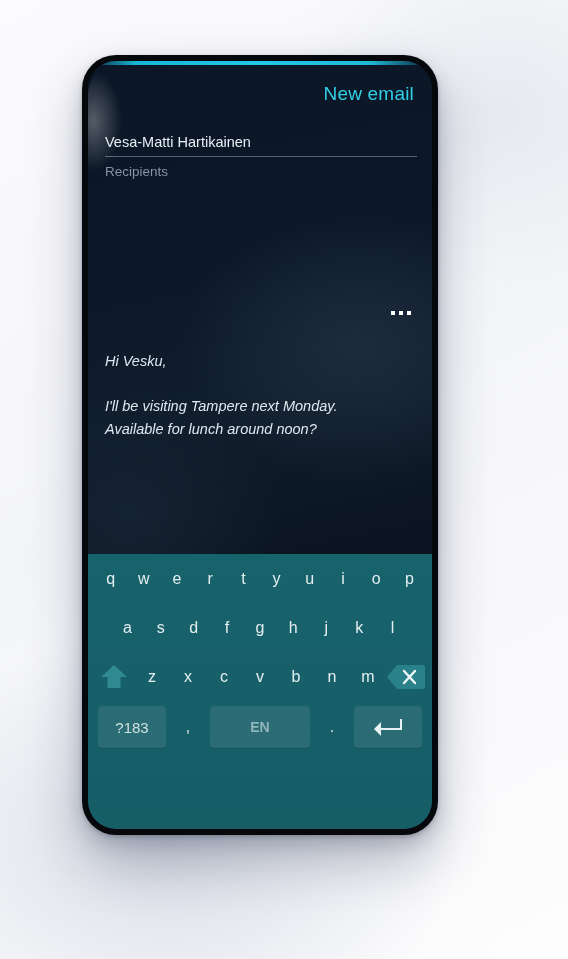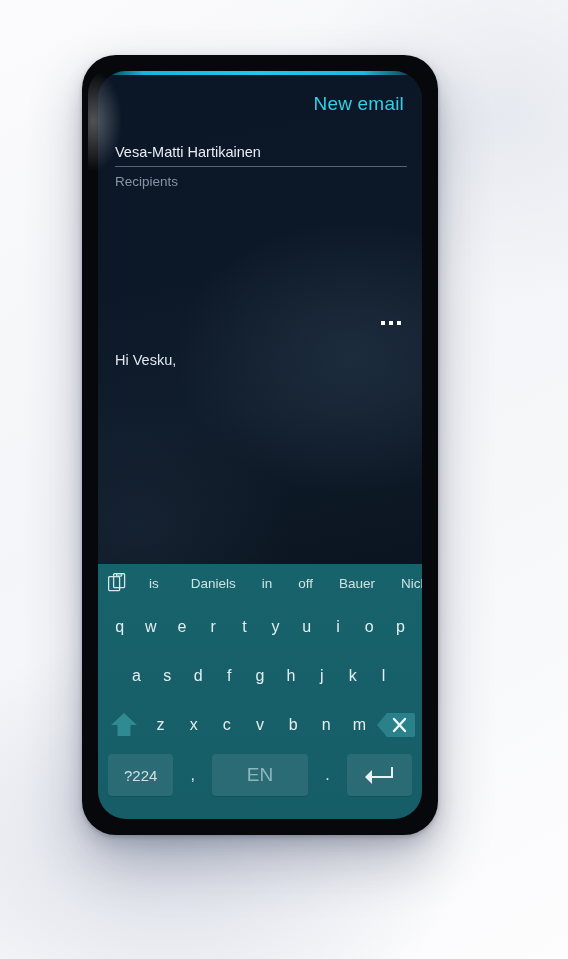--- a/index.html
+++ b/index.html
@@ -30,21 +30,21 @@
     left: 82px;
     top: 55px;
     width: 356px;
     height: 780px;
     border-radius: 34px;
     background: #07080c;
     box-shadow:
       0 26px 54px rgba(40,50,80,0.30),
       0 8px 18px rgba(40,50,80,0.18),
       0 2px 4px rgba(0,0,0,0.20);
-    padding: 16px;
+    padding: 6px;
     box-sizing: border-box;
   }
   .phone::after {
     
     content: "";
     position: absolute;
     left: 6px;
     top: 12px;
     width: 54px;
     height: 120px;
@@ -138,21 +138,21 @@
 
   .body-text {
     position: absolute;
     left: 17px;
     right: 18px;
     top: 278px;
     font-size: 14.5px;
     line-height: 23px;
     color: #dfe7f0;
   }
-  .body-text p { margin: 0 0 22px 0; }
+  .body-text p { margin: 11px 0 22px 0; font-style: italic; }
   .body-text p:last-child { margin-bottom: 0; }
 
   
   .keyboard {
     position: absolute;
     left: 0;
     top: 493px;
     width: 100%;
     height: 287px;
     background: #165b63;
@@ -225,21 +225,21 @@
     background: rgba(255,255,255,0.085);
     border-radius: 4px;
     display: flex;
     align-items: center;
     justify-content: center;
     color: #cfe0e2;
     font-size: 15px;
     box-shadow: 0 1px 0 rgba(0,0,0,0.12);
   }
   .k-sym { width: 68px; height: 42px; }
-  .k-space { width: 100px; height: 42px; color: #8fb6ba; font-size: 19px; }
+  .k-space { width: 100px; height: 42px; color: #8fb6ba; font-size: 14px; font-weight: bold; }
   .k-enter { width: 68px; height: 42px; }
   .k-comma, .k-period {
     width: 40px;
     height: 42px;
     display: flex;
     align-items: center;
     justify-content: center;
     color: #dbe9ea;
     font-size: 16px;
   }
@@ -270,40 +270,27 @@
         </div>
 
         <div class="more-dots">
           <i></i>
           <i></i>
           <i></i>
         </div>
 
         <div class="body-text">
           <p>Hi Vesku,</p>
+          <p style="white-space:pre-line">I'll be visiting Tampere next Monday.
+Available for lunch around noon?</p>
         </div>
       </div>
 
       <div class="keyboard">
 
-        <div class="sugg-bar">
-          <span class="clip-icon">
-            <svg width="19" height="21" viewBox="0 0 19 21">
-              <rect x="0.6" y="3.6" width="11" height="14" rx="1.2" fill="none" stroke="#d7e7e9" stroke-width="1.3"></rect>
-              <rect x="5.6" y="0.6" width="11" height="14" rx="1.2" fill="none" stroke="#d7e7e9" stroke-width="1.3"></rect>
-              <rect x="8.6" y="0.6" width="5" height="2.6" rx="0.8" fill="none" stroke="#d7e7e9" stroke-width="1.3"></rect>
-            </svg>
-          </span>
-          <span class="sugg" style="margin-left:4px">is</span>
-          <span class="sugg" style="margin-left:32px">Daniels</span>
-          <span class="sugg" style="margin-left:26px">in</span>
-          <span class="sugg" style="margin-left:26px">off</span>
-          <span class="sugg" style="margin-left:26px">Bauer</span>
-          <span class="sugg" style="margin-left:26px">Nicho</span>
-        </div>
 
         <div class="krow r1">
           <span class="key">q</span>
           <span class="key">w</span>
           <span class="key">e</span>
           <span class="key">r</span>
           <span class="key">t</span>
           <span class="key">y</span>
           <span class="key">u</span>
           <span class="key">i</span>
@@ -338,21 +325,21 @@
           <span class="key">m</span>
           <span class="kspecial back-key">
             <svg width="38" height="26" viewBox="0 0 38 26">
               <path d="M10 1 H36 a2 2 0 0 1 2 2 V23 a2 2 0 0 1 -2 2 H10 L0 13 Z" fill="#2b8189"></path>
               <path d="M17 7 L28 19 M28 7 L17 19" stroke="#eef7f8" stroke-width="2.4" fill="none" stroke-linecap="round"></path>
             </svg>
           </span>
         </div>
 
         <div class="krow r4">
-          <span class="key-pill k-sym">?224</span>
+          <span class="key-pill k-sym">?183</span>
           <span class="r4-spacer"></span>
           <span class="k-comma">,</span>
           <span class="r4-spacer"></span>
           <span class="key-pill k-space">EN</span>
           <span class="r4-spacer"></span>
           <span class="k-period">.</span>
           <span class="r4-spacer"></span>
           <span class="key-pill k-enter">
             <svg width="34" height="20" viewBox="0 0 34 20">
               <path d="M30 2 V12 H9" stroke="#e6f2f3" stroke-width="2" fill="none"></path>

